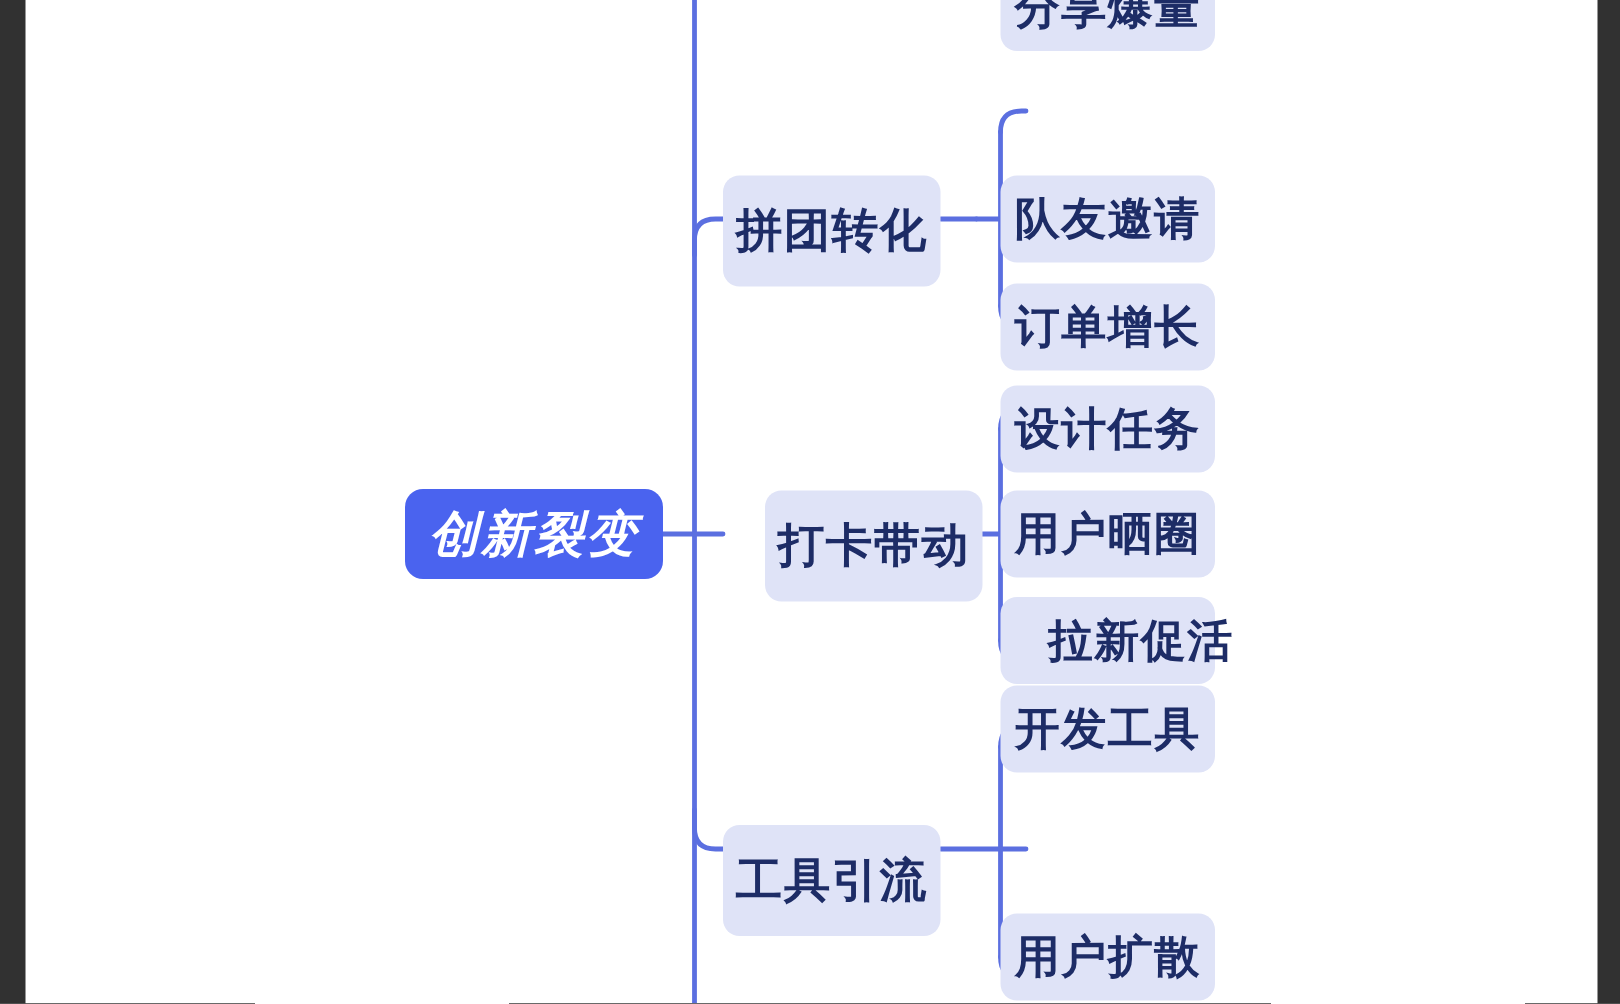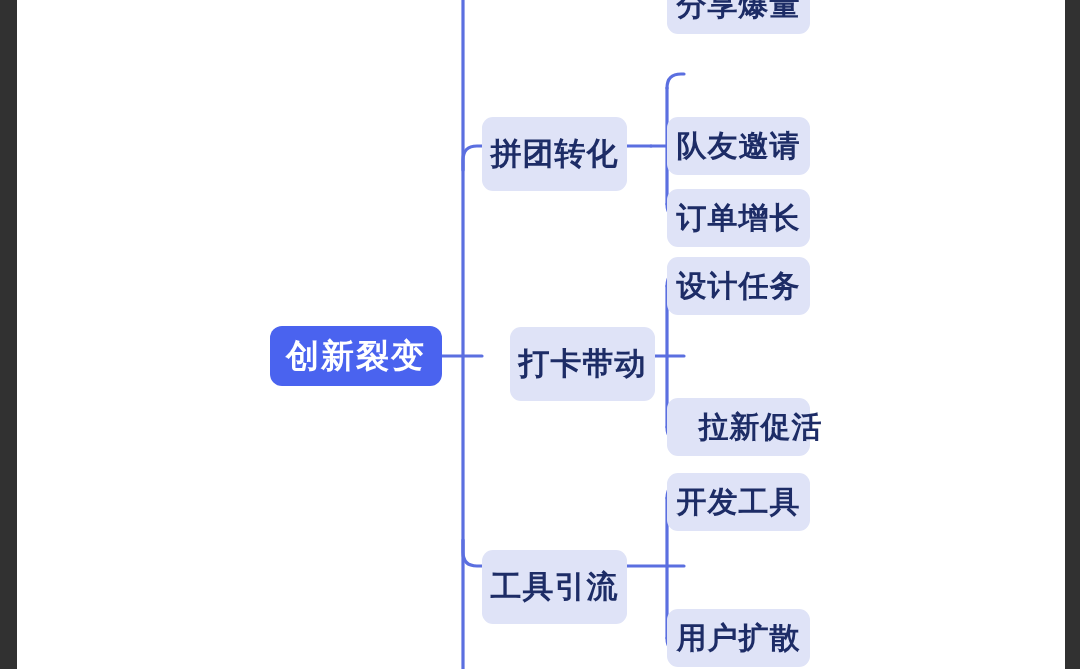--- a/index.html
+++ b/index.html
@@ -55,20 +55,21 @@
     background: #4a63ef;
     color: #ffffff;
     border-radius: 12px;
     font-size: 33px;
     font-weight: 700;
     left: 253px;
     top: 326px;
     width: 172px;
     height: 60px;
     letter-spacing: 2px;
+    font-style: italic;
   }
   .node-branch {
     background: #dfe3f7;
     color: #1d2c66;
     border-radius: 11px;
     font-size: 31px;
     font-weight: 600;
     width: 145px;
     height: 74px;
     left: 465px;
@@ -141,22 +142,23 @@
 
     <div class="node node-leaf" style="top:-24px;">分享爆量</div>
 
 
     <div class="node node-leaf" style="top:117px;">队友邀请</div>
 
     <div class="node node-leaf" style="top:257px;">设计任务</div>
 
     <div class="node node-leaf" style="top:189px;">订单增长</div>
 
+    <div class="node node-leaf" style="top:327px;">用户晒圈</div>
 
     <div class="node node-leaf" style="top:398px;padding-left:44px;">拉新促活</div>
 
-    <div class="node node-leaf" style="top:473px;">开发工具</div>
+    <div class="node node-leaf" style="top:457px;">开发工具</div>
 
 
     <div class="node node-leaf" style="top:609px;">用户扩散</div>
 
   </div>
 </div>
 
 </body></html>

